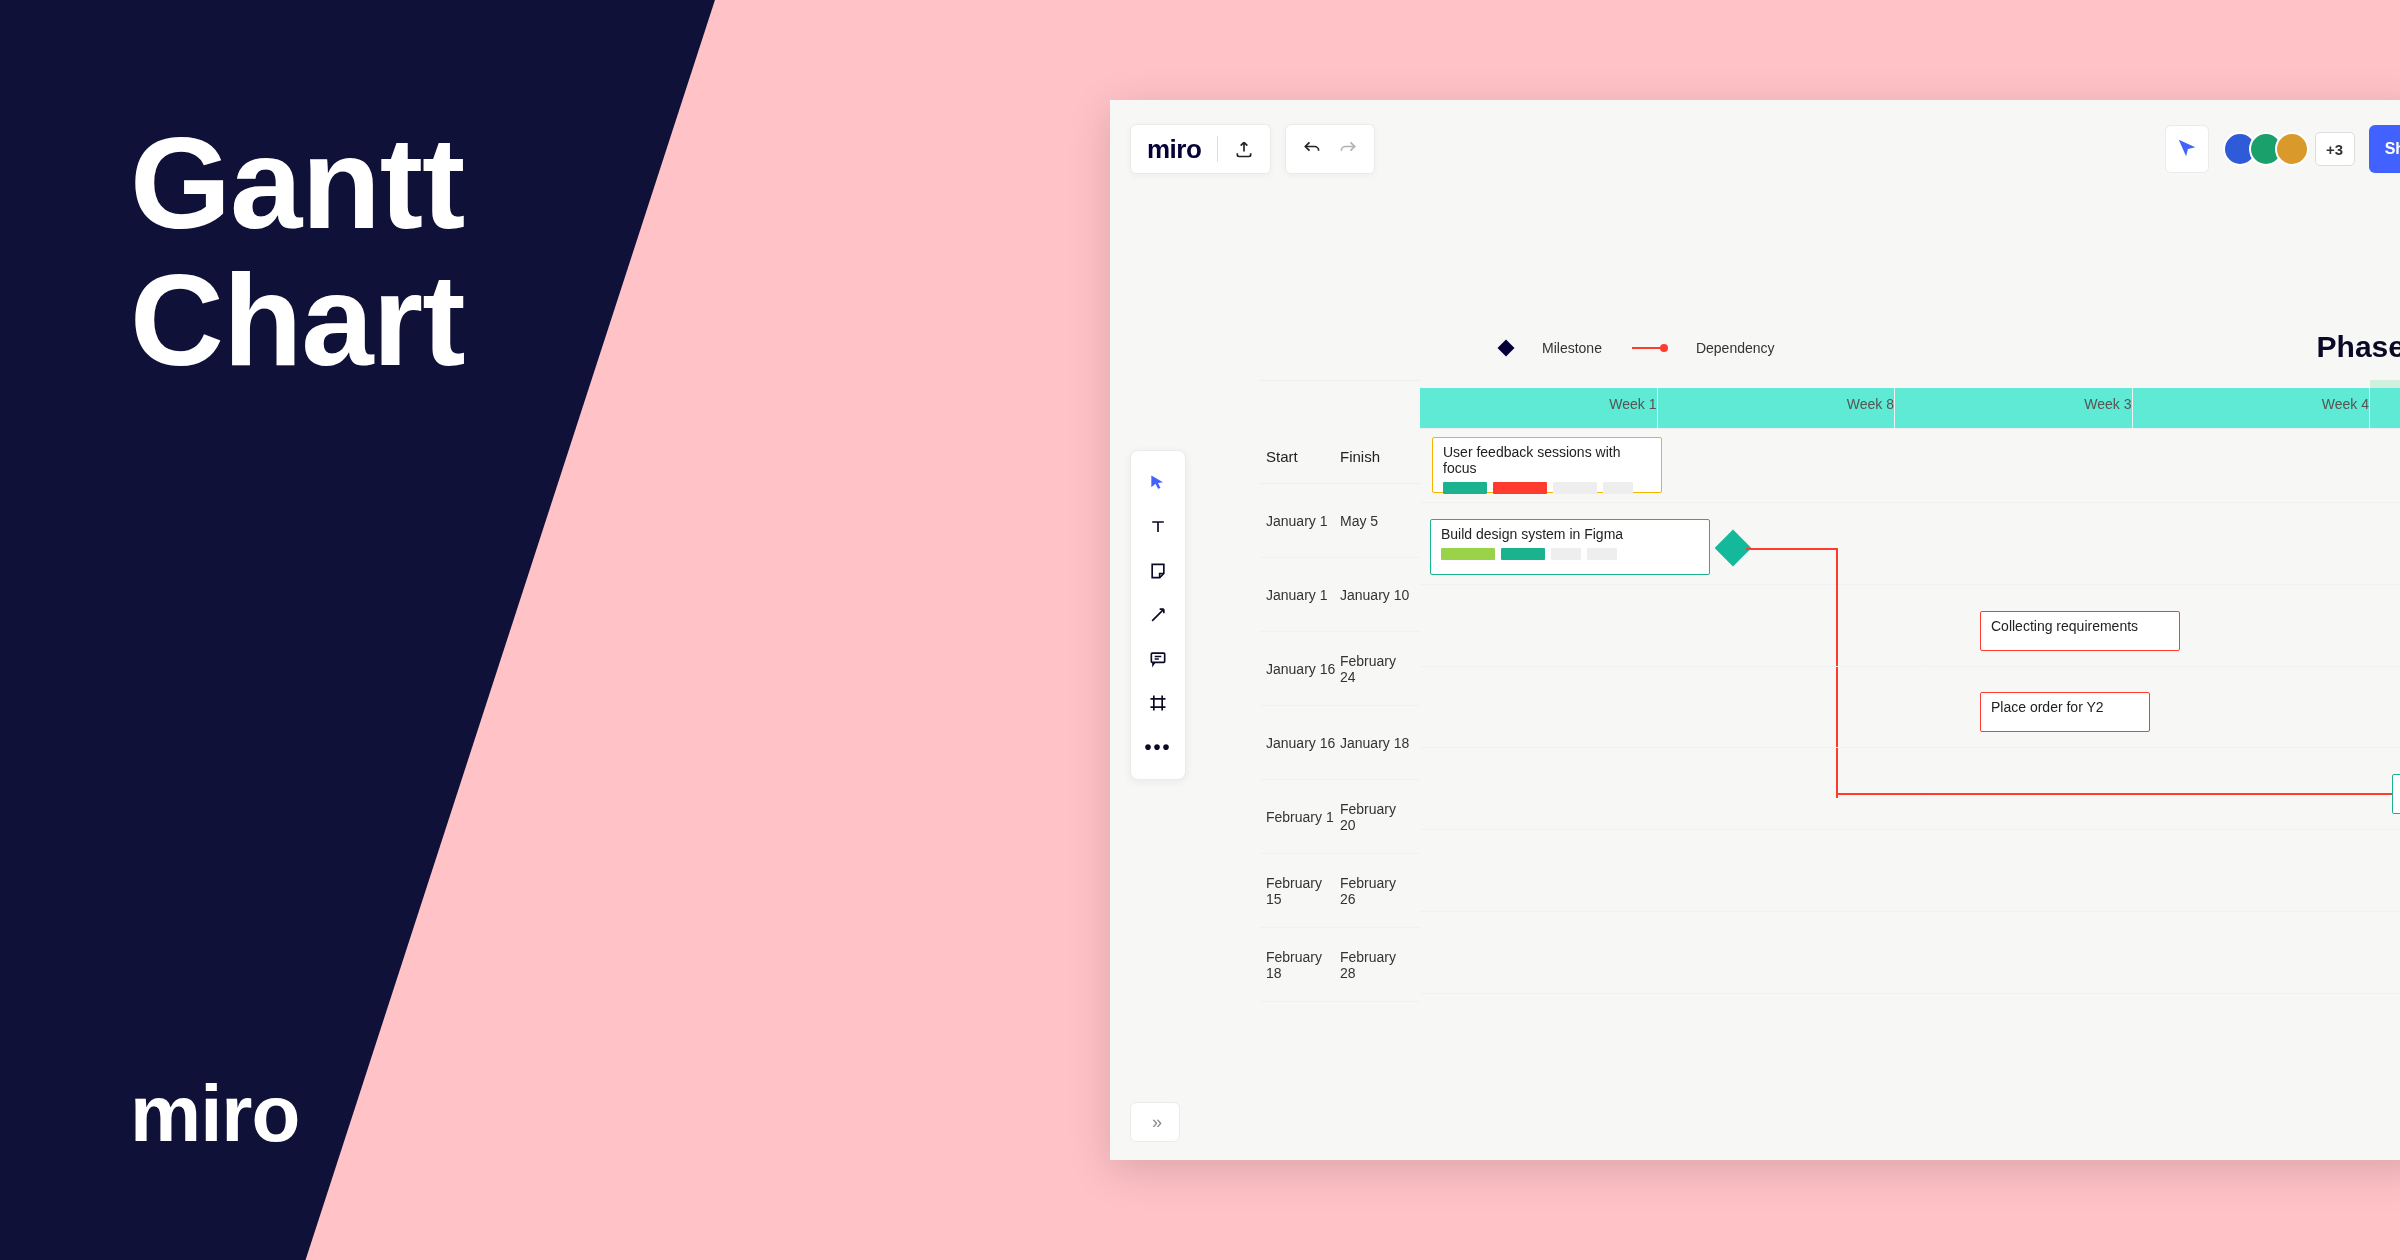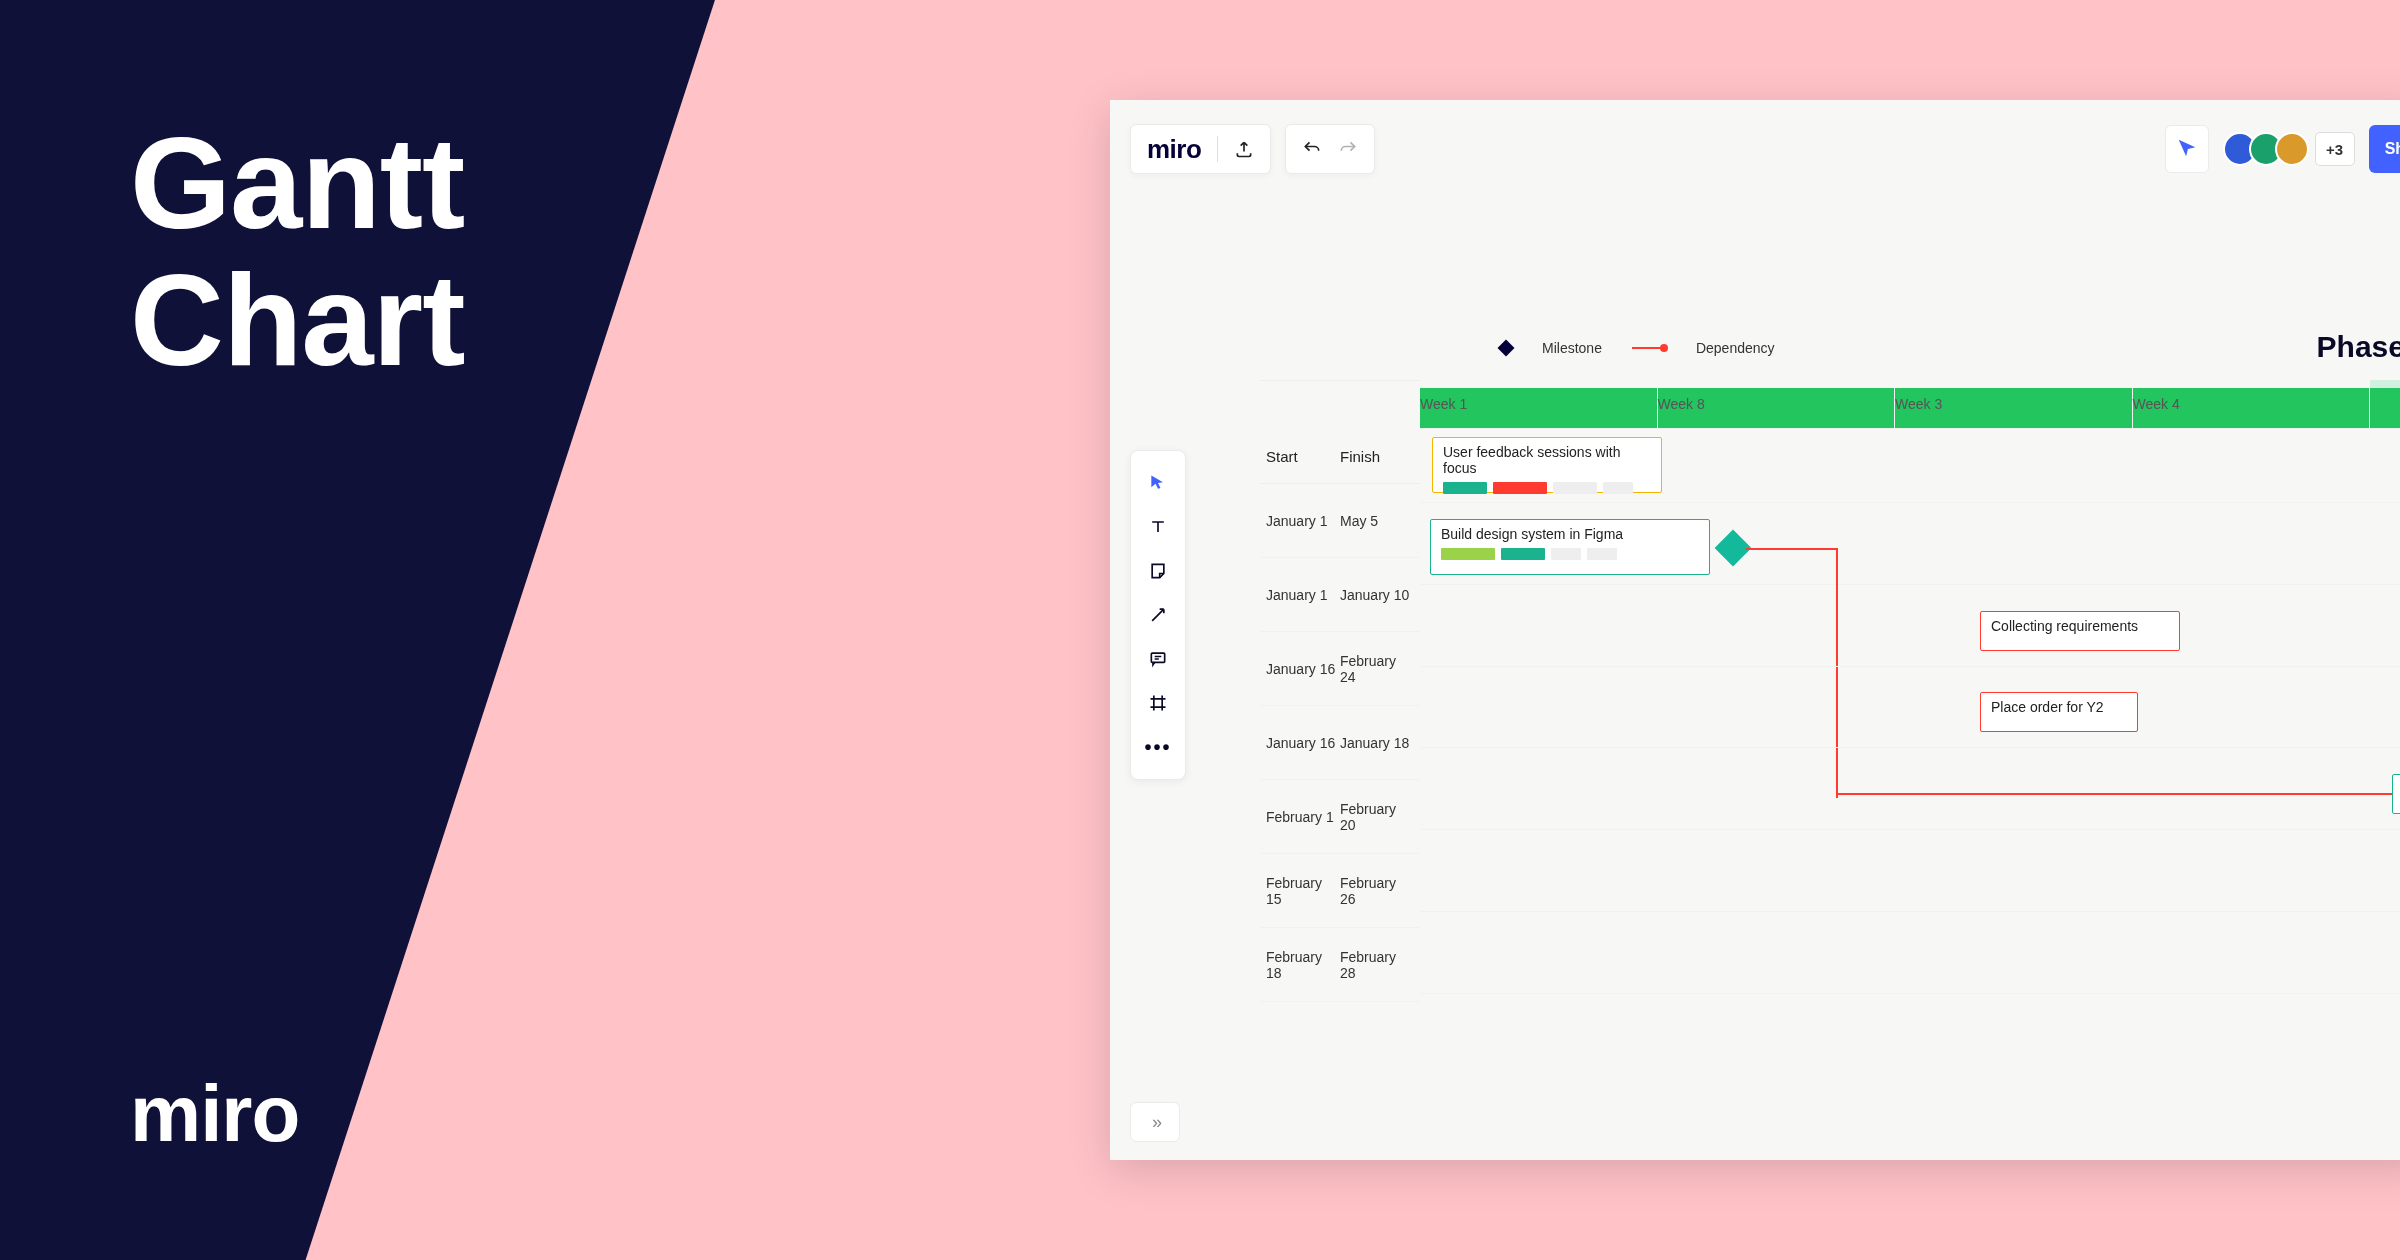--- a/index.html
+++ b/index.html
@@ -148,22 +148,22 @@
   }
   .dates-row { display:grid; grid-template-columns:1fr 1fr; height:74px; align-items:center; padding:0 6px; border-bottom:1px solid #f1f1f1; font-size:14px; color:#333;}
   .timeline { display:grid; grid-template-columns: repeat(4, 1fr) 60px; position:relative; }
   .month-bar {
     grid-column: 1 / span 4; background:#d9dcf6; text-align:center;
     font-weight:700; color:#2b2b55; padding:14px 0; font-size:17px;
     border-right:1px solid #eee;
   }
   .month-bar-next { grid-column:5; background:#d2f0df; }
   .week-cell {
-    text-align:left; padding:8px 0; color:#555; font-size:14px;
-    border-right:1px solid #f0f0f0; border-bottom:1px solid #eee; background:#22c55e;
+    text-align:right; padding:8px 0; color:#555; font-size:14px;
+    border-right:1px solid #f0f0f0; border-bottom:1px solid #eee; background:#5eead4;
   }
   .lane {
     grid-column: 1 / span 5; position:relative; height:74px;
     border-bottom:1px solid #f1f1f1;
     background: linear-gradient(to right, transparent calc(25% - 1px), #f4f4f4 25%, transparent 25%),
                 linear-gradient(to right, transparent calc(50% - 1px), #f4f4f4 50%, transparent 50%),
                 linear-gradient(to right, transparent calc(75% - 1px), #f4f4f4 75%, transparent 75%);
   }
 
   .task {
@@ -371,21 +371,21 @@
           <div class="dep-line noarrow vert" style="left:416px; top:37px; height:250px;"></div>
         </div>
 
         <div class="lane">
           <div class="task red slim" style="left:560px; width:200px;">
             <span>Collecting requirements</span>
           </div>
         </div>
 
         <div class="lane">
-          <div class="task red slim" style="left:560px; width:158px;">
+          <div class="task red slim" style="left:560px; width:170px;">
             <span>Place order for Y2</span>
           </div>
         </div>
 
         <div class="lane">
           <div class="dep-line" style="left:416px; top:37px; right:22px;"></div>
           <div class="task green slim" style="right:-10px; width:48px;">
             
           </div>
         </div>

